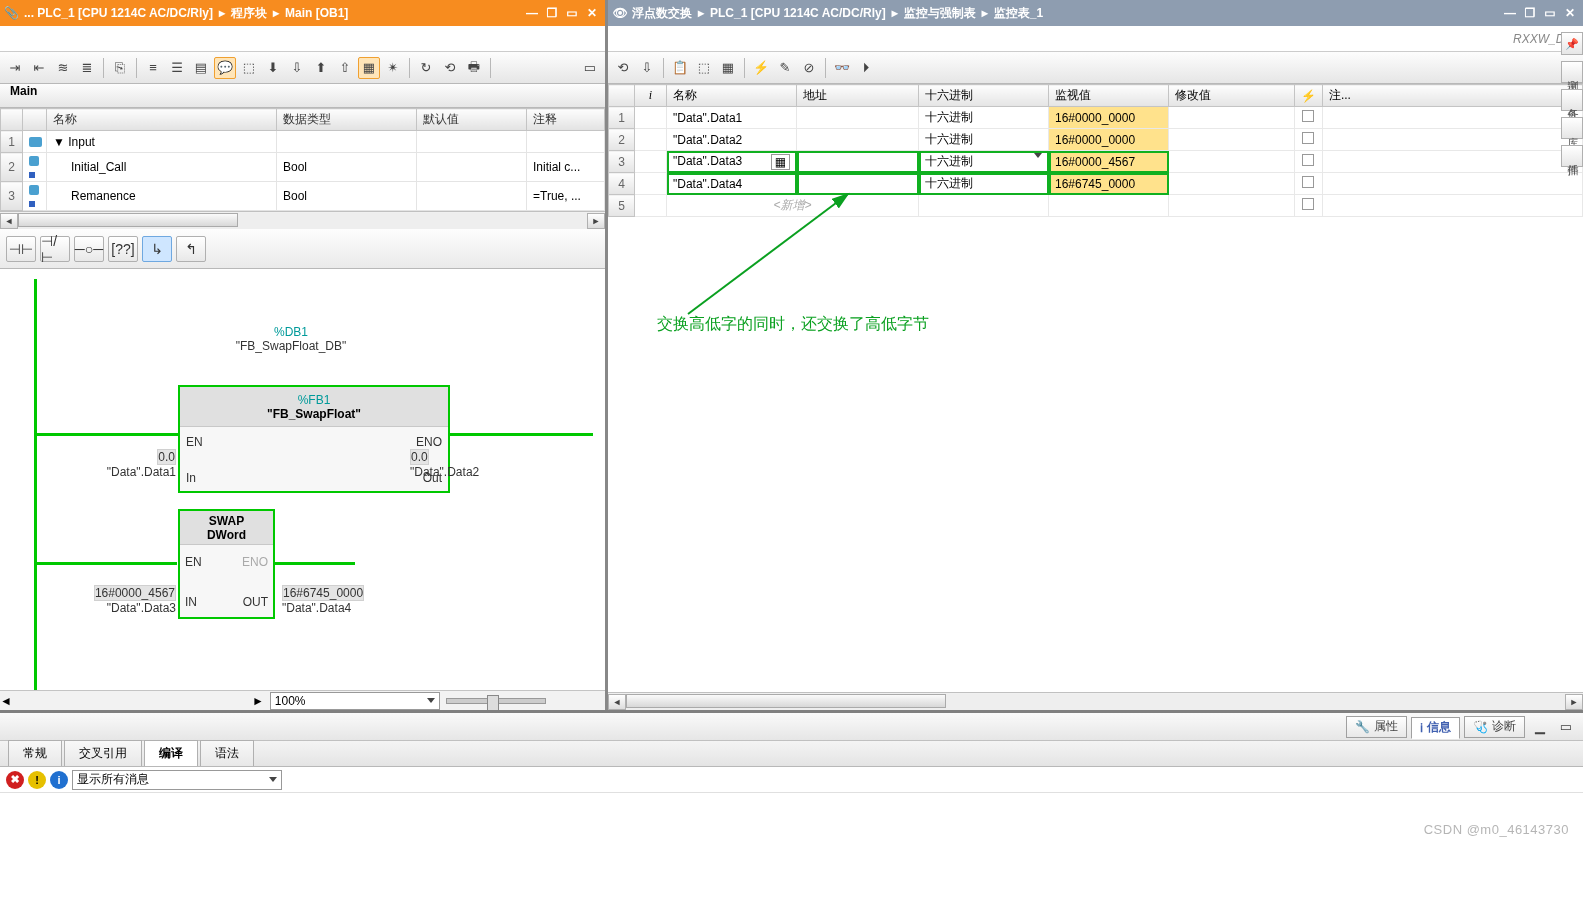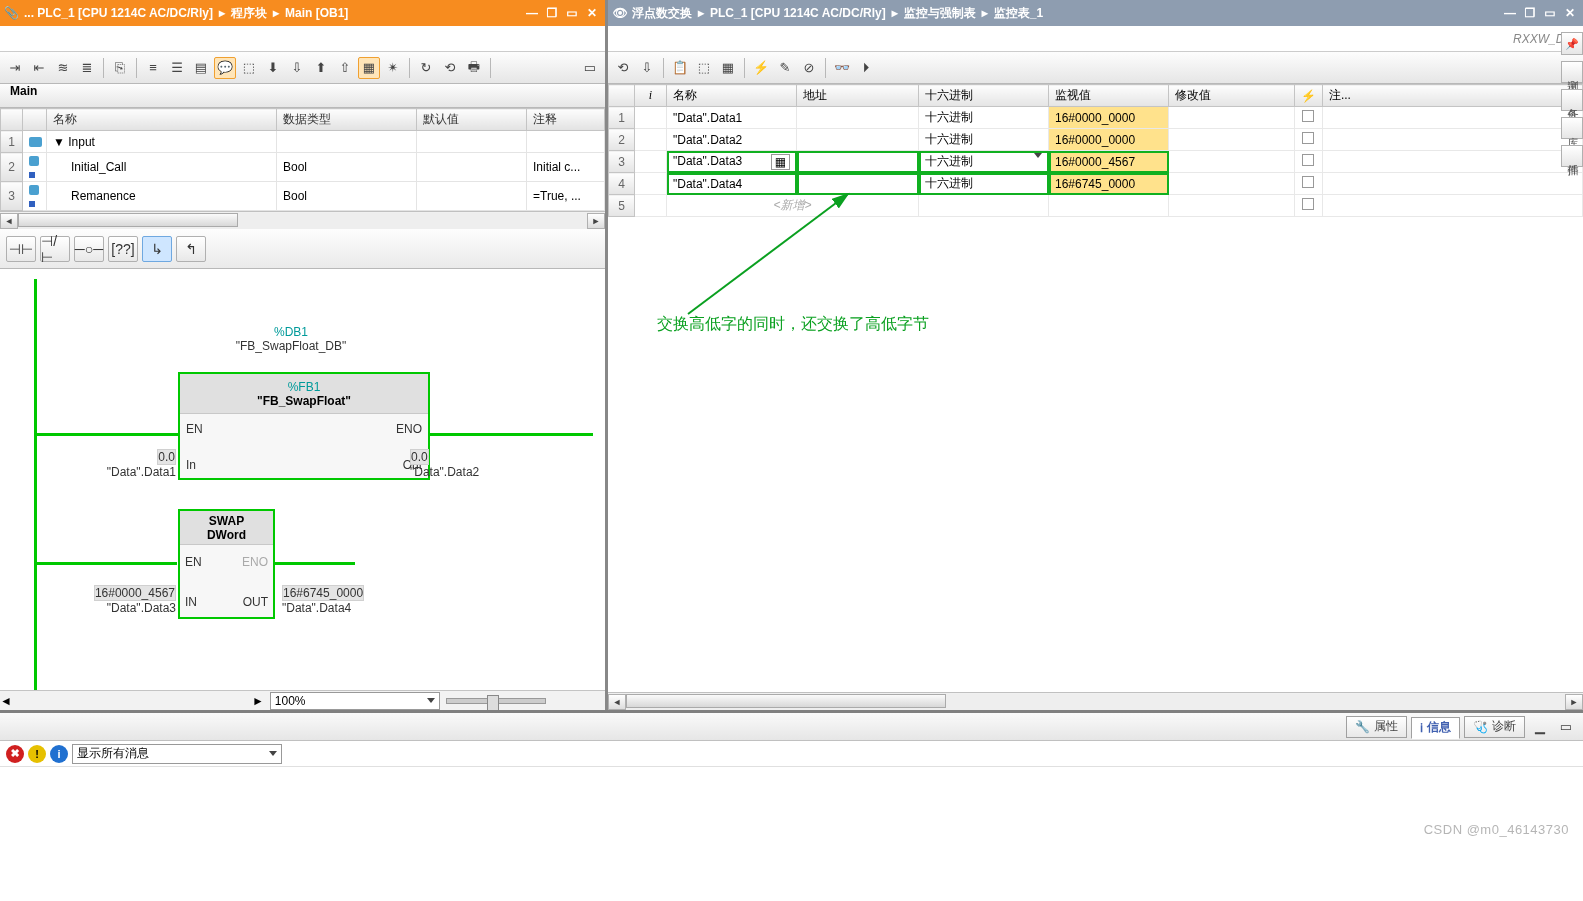--- a/index.html
+++ b/index.html
@@ -21,21 +21,21 @@
 .header2 { height:26px; background:#fff; border-bottom:1px solid #ccc; display:flex; align-items:center; padding:0 8px; font-size:18px; color:#888; font-style:italic; }
 .header2 .brand { margin-left:auto; }
 
 
 .toolbar { height:32px; background:linear-gradient(#fdfdfd,#e6e6e6); border-bottom:1px solid #b8b8b8; display:flex; align-items:center; padding:0 4px; gap:2px; }
 .tool { width:22px; height:22px; border:1px solid transparent; border-radius:2px; display:flex; align-items:center; justify-content:center; color:#444; cursor:pointer; font-size:13px; }
 .tool.active { border-color:#f0a030; background:#ffe5b8; }
 .tsep { width:1px; height:20px; background:#b8b8b8; margin:0 3px; }
 
 
-.ie-header { height:24px; background:linear-gradient(#fdfdfd,#e6e6e6); border-bottom:1px solid #b8b8b8; display:flex; align-items:flex-start; padding:0 10px; font-weight:bold; }
+.ie-header { height:24px; background:linear-gradient(#fdfdfd,#e6e6e6); border-bottom:1px solid #b8b8b8; display:flex; align-items:flex-end; padding:9px 10px; font-weight:bold; }
 
 
 .tbl { border-collapse:collapse; width:100%; table-layout:fixed; }
 .tbl th { background:linear-gradient(#fdfdfd,#e2e2e2); border:1px solid #c4c4c4; height:22px; font-weight:normal; text-align:left; padding:0 6px; color:#333; }
 .tbl td { border:1px solid #e4e4e4; height:22px; padding:0 6px; background:#fff; }
 .tbl .rownum { width:22px; text-align:center; background:linear-gradient(#fdfdfd,#e2e2e2); border:1px solid #c4c4c4; color:#666; }
 .ico-sq { width:13px; height:10px; display:inline-block; background:#4aa0d0; border-radius:2px; margin-right:4px; vertical-align:middle; }
 .ico-dot { width:6px; height:6px; background:#3060c0; display:inline-block; margin-right:6px; vertical-align:middle; }
 
 
@@ -48,21 +48,21 @@
 .lad-row { height:40px; background:linear-gradient(#fdfdfd,#eaeaea); border-bottom:1px solid #b8b8b8; display:flex; align-items:center; padding:0 6px; gap:4px; }
 .lad-btn { width:30px; height:26px; border:1px solid #b0b0b0; border-radius:2px; background:linear-gradient(#fff,#e8e8e8); display:flex; align-items:center; justify-content:center; font-size:14px; color:#333; cursor:pointer; }
 .lad-btn.active { background:#cfe6ff; border-color:#6fa8e0; }
 
 
 .lad-canvas { flex:1; background:#fff; overflow:hidden; position:relative; }
 .rail { position:absolute; left:34px; top:10px; bottom:20px; width:3px; background:#00c800; }
 .net { position:absolute; left:37px; right:12px; }
 .net1 { top:164px; height:3px; background:#00c800; }
 .fb-box { position:absolute; border:2px solid #00c800; background:#f7f7f7; }
-.fb1 { left:178px; top:103px; width:252px; height:108px; }
+.fb1 { left:178px; top:116px; width:272px; height:108px; }
 .fb-hdr { height:40px; background:#e0e0e0; border-bottom:1px solid #c8c8c8; display:flex; flex-direction:column; align-items:center; justify-content:center; font-size:11px; }
 .fb-port { position:absolute; font-size:12px; color:#333; }
 .fb-top { position:absolute; color:#009a9a; font-size:12px; text-align:center; }
 .fb2 { left:178px; top:240px; width:97px; height:110px; }
 .io-val { position:absolute; font-size:12px; color:#333; text-align:right; }
 .io-val .num { background:#e4e4e4; border:1px solid #d0d0d0; padding:0 0; display:inline-block; }
 
 .canvas-hscroll { position:absolute; bottom:0; left:0; right:0; display:flex; align-items:center; background:#f2f2f2; border-top:1px solid #c4c4c4; height:20px; }
 .zoom-sel { border:1px solid #999; height:18px; width:170px; margin:0 6px; padding:0 4px; display:flex; align-items:center; justify-content:space-between; background:#fff; }
 .zoom-slider { width:100px; height:6px; background:#ccc; border:1px solid #999; position:relative; margin-right:8px; }
@@ -448,20 +448,26 @@
             <span>信息</span>
           </div>
           <div class="bp-tab">
             <span>🩺</span>
             <span>诊断</span>
           </div>
         </div>
       <span class="tool">▁</span>
       <span class="tool">▭</span>
     </div>
+    <div class="bp-tabs2" id="subtabs">
+        <div class="subtab">常规</div>
+        <div class="subtab">交叉引用</div>
+        <div class="subtab active">编译</div>
+        <div class="subtab">语法</div>
+      </div>
     <div class="bp-msgrow">
       <span class="msg-icon" style="background:#d02020">✖</span>
       <span class="msg-icon" style="background:#e6c000;color:#000">!</span>
       <span class="msg-icon" style="background:#2070d0">i</span>
       <div class="msg-sel">
         <span>显示所有消息</span>
         <span class="tri-down"></span>
       </div>
     </div>
   </div>

